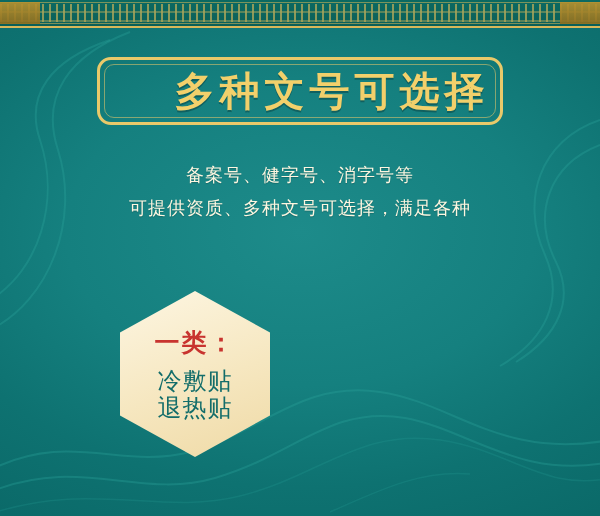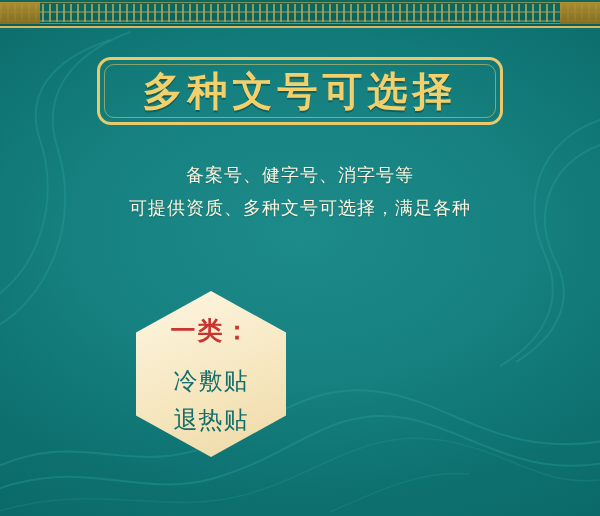--- a/index.html
+++ b/index.html
@@ -96,20 +96,21 @@
     display: flex;
     align-items: center;
     justify-content: center;
     font-family: "DejaVu Sans", sans-serif;
     font-size: 40px;
     font-weight: bold;
     letter-spacing: 5px;
     color: #f2d06b;
     text-shadow: 0 2px 0 rgba(0,0,0,0.25);
     white-space: nowrap;
+    padding-left: 32px;
   }
 
   
   .desc {
     position: absolute;
     top: 158px;
     left: 36px;
     width: 528px;
     text-align: center;
     font-family: "DejaVu Sans", sans-serif;
@@ -128,21 +129,21 @@
     height: 166px;
     clip-path: polygon(50% 0%, 100% 25%, 100% 75%, 50% 100%, 0% 75%, 0% 25%);
     background: linear-gradient(160deg, #fdf6e2 0%, #f6e7c0 55%, #efdaa6 100%);
     box-shadow: 0 2px 6px rgba(0,0,0,0.18);
     display: flex;
     flex-direction: column;
     align-items: center;
     justify-content: center;
     text-align: center;
   }
-  .hex.left { left: 136px; top: 291px; gap: 12px; }
+  .hex.left { left: 120px; top: 291px; }
   .hex.right { left: 330px; top: 291px; }
   .hex .cat {
     font-family: "DejaVu Sans", sans-serif;
     font-size: 25px;
     font-weight: bold;
     color: #c8342f;
     letter-spacing: 2px;
     margin-bottom: 9px;
     white-space: nowrap;
   }

